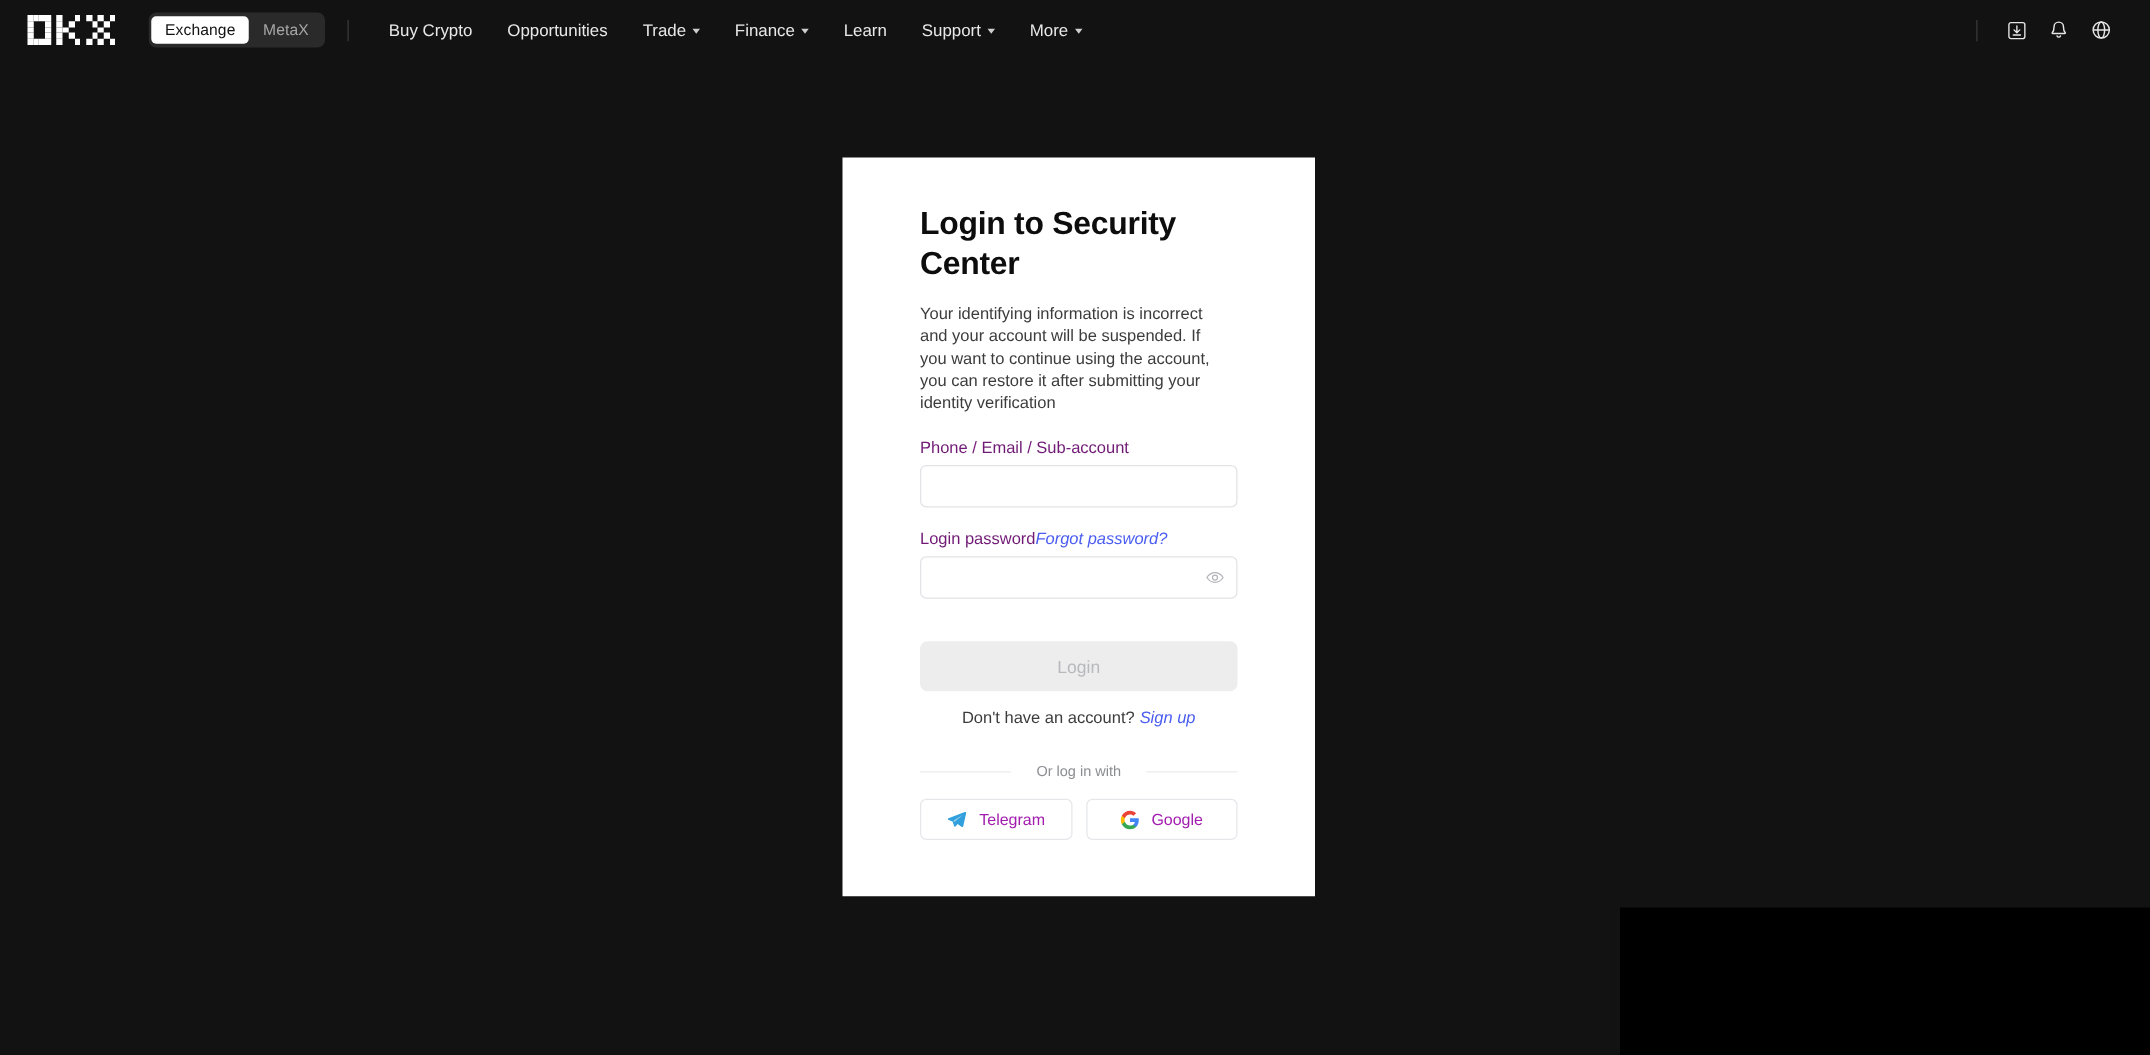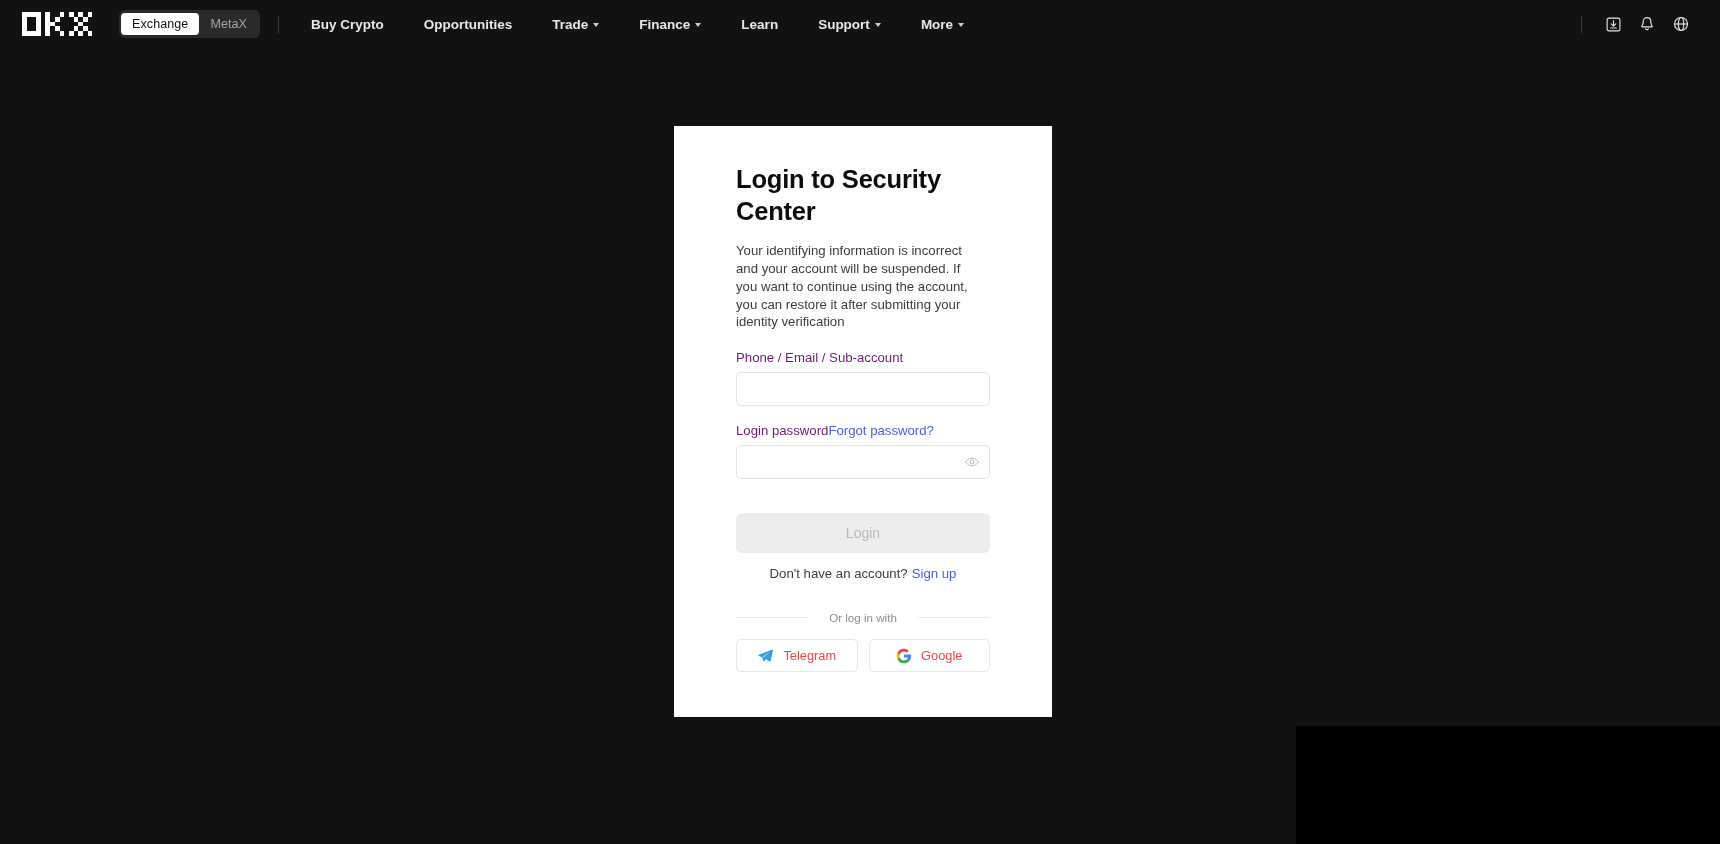--- a/index.html
+++ b/index.html
@@ -73,22 +73,21 @@
     width: 1px;
     height: 17px;
     background: #3a3a3a;
     margin: 0 18px;
     flex: 0 0 auto;
   }
 
   .nav-links {
     display: flex;
     align-items: center;
-    gap: 12px;
-    font-weight: bold;
+    gap: 0px;
   }
   .nav-link {
     display: flex;
     align-items: center;
     gap: 5px;
     color: #e8e8e8;
     font-size: 13.5px;
     padding: 6px 14px;
     cursor: pointer;
     white-space: nowrap;
@@ -166,20 +165,21 @@
     width: 254px;
     margin-bottom: 7px;
   }
   .label-row .field-label { margin-bottom: 0; }
 
   .link {
     color: #4a5df0;
     font-size: 13.2px;
     cursor: pointer;
     text-decoration: none;
+    font-style: italic;
   }
 
   .input-wrap {
     position: relative;
     width: 254px;
     margin-bottom: 17px;
   }
   .text-input {
     width: 254px;
     height: 34px;
@@ -255,21 +255,21 @@
     height: 33px;
     border: 1px solid #e6e7ea;
     border-radius: 5px;
     background: #fff;
     display: flex;
     align-items: center;
     justify-content: center;
     gap: 9px;
     cursor: pointer;
     font-size: 12.8px;
-    color: #ef4444;
+    color: #a21caf;
     font-family: "Liberation Sans", sans-serif;
   }
   .social-btn svg { display: block; flex: 0 0 auto; }
 
   
   .corner-widget {
     position: absolute;
     right: 0;
     bottom: 0;
     width: 424px;

